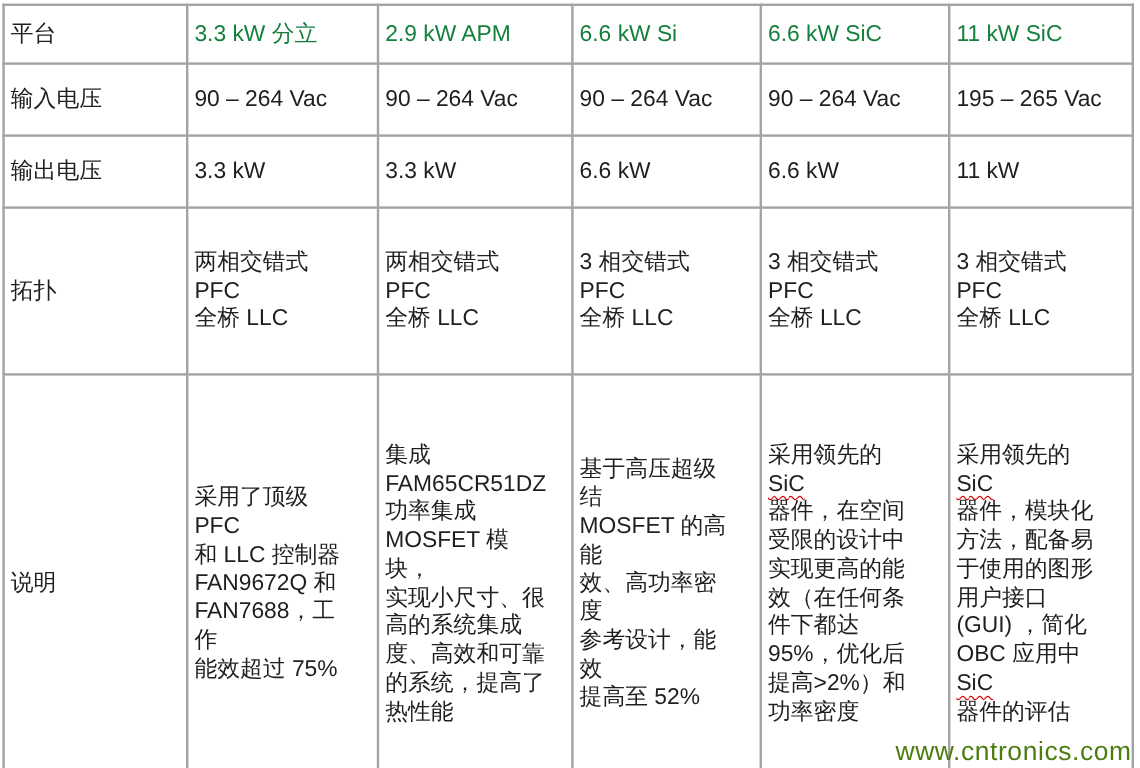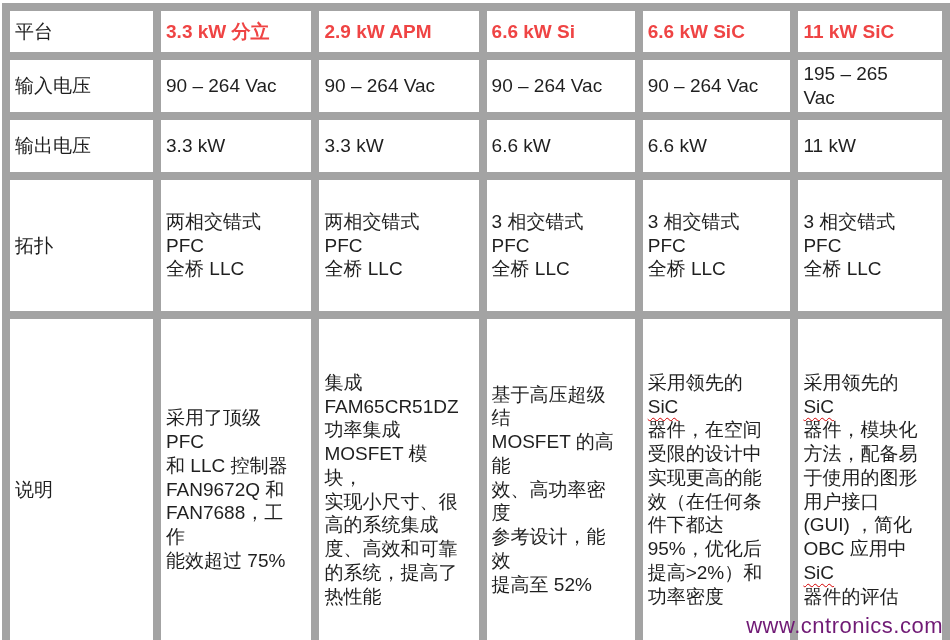--- a/index.html
+++ b/index.html
@@ -18,28 +18,28 @@
     height: 640px;
   }
   table.spec {
     position: absolute;
     left: 2px;
     top: 3px;
     border-collapse: collapse;
     table-layout: fixed;
   }
   table.spec td {
-    border: 8px solid #a3a3a3;
+    border: 2px solid #a3a3a3;
     vertical-align: middle;
     padding: 0 20px 0 5px;
     font-size: 19px;
     line-height: 1.25;
     overflow: hidden;
   }
-  td.blue { color: #ef4444; font-weight: bold; }
+  td.blue { color: #15803d; }
   td.multi {
     white-space: pre-line;
     line-height: 38px;
   }
   td.topo {
     white-space: pre-line;
     line-height: 46px;
     margin-top: 20px;
   }
   .squiggle {
@@ -48,21 +48,21 @@
     text-decoration-color: #d40000;
     text-decoration-thickness: 1px;
     text-underline-offset: 4px;
   }
   .watermark {
     position: absolute;
     right: 7px;
     bottom: 1px;
     font-size: 22px;
     letter-spacing: 0.5px;
-    color: #701a75;
+    color: #4d7c0f;
     z-index: 5;
   }
 </style>
 </head>
 <body>
 
 <div class="page">
 
   <table class="spec">
     <colgroup>

